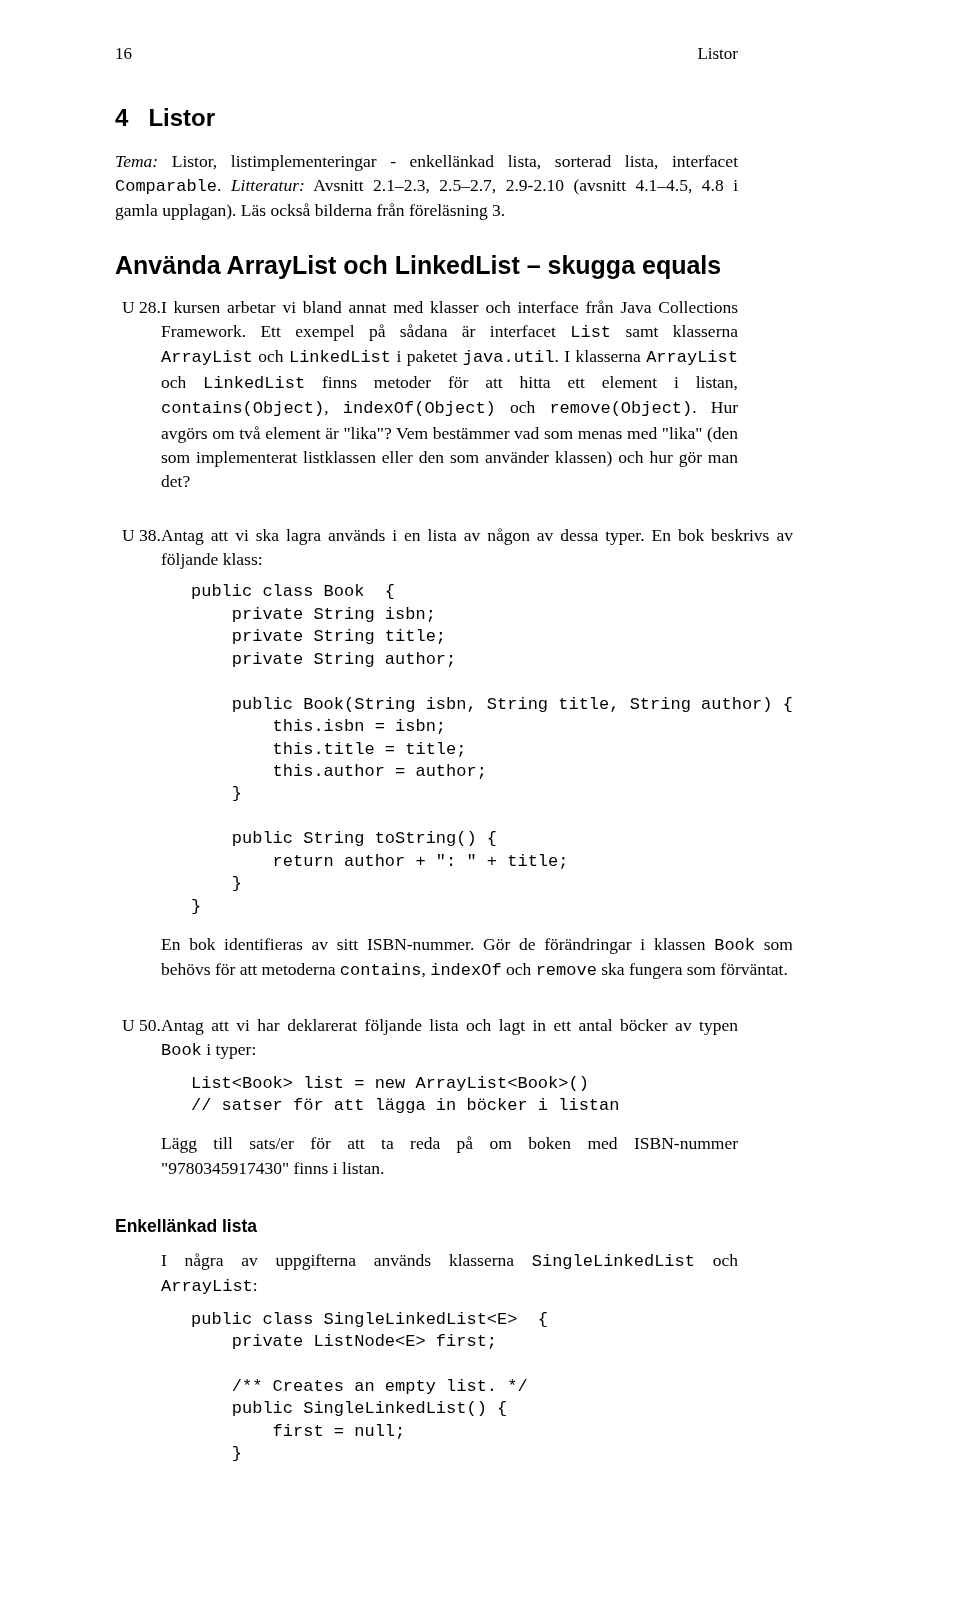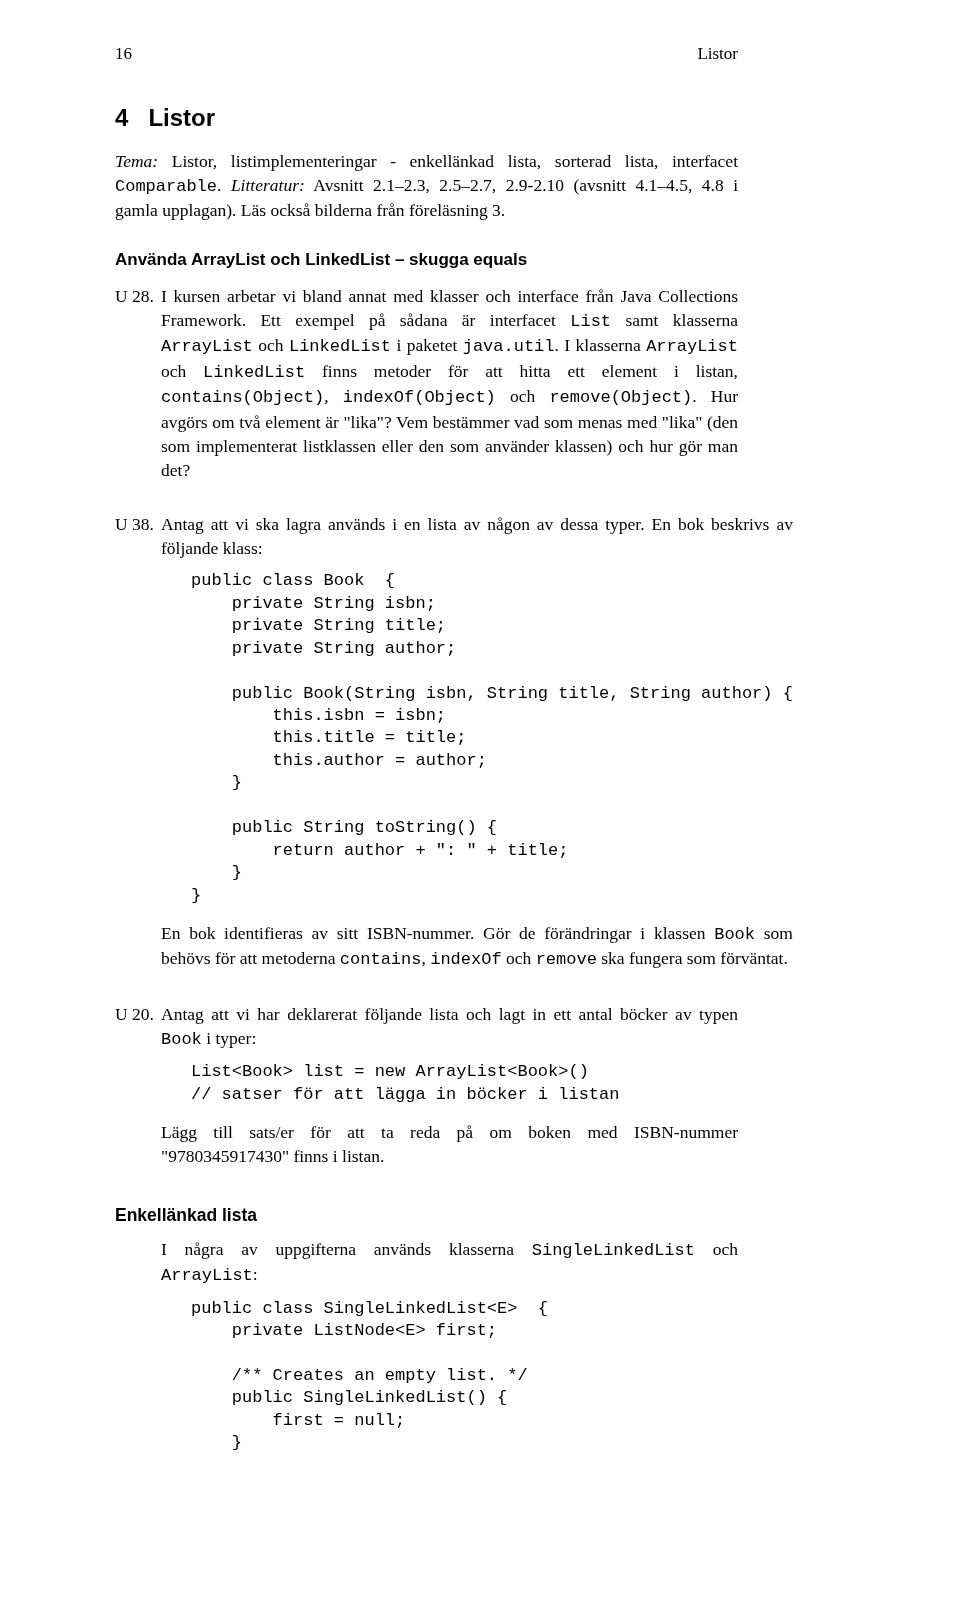--- a/index.html
+++ b/index.html
@@ -32,31 +32,31 @@
     margin: 0 0 14px 0;
   }
   .tema {
     margin: 0 0 24px 0;
     text-align: justify;
   }
   .tema .lead { font-style: italic; }
   h2.section {
     font-family: Helvetica, Arial, sans-serif;
     font-weight: 700;
-    font-size: 17px;
+    font-size: 25px;
     margin: 26px 0 12px 0;
   }
   .exercise {
     display: flex;
     align-items: flex-start;
     margin: 0 0 20px 0;
   }
   .ex-label {
     flex: 0 0 46px;
-    text-align: left;
+    text-align: right;
   }
   .ex-body {
     flex: 1;
     text-align: justify;
   }
   .ex-body p { margin: 0 0 10px 0; }
   .mono, code, pre {
     font-family: "Courier New", Courier, monospace;
     font-size: 17px;
     margin-top: 12px;
@@ -125,21 +125,21 @@
         return author + ": " + title;
     }
 }</pre>
       <p>
         <span>En bok identifieras av sitt ISBN-nummer. Gör de förändringar i klassen </span><code>Book</code><span> som behövs för att metoderna </span><code>contains</code><span>, </span><code>indexOf</code><span> och </span><code>remove</code><span> ska fungera som förväntat.</span>
       </p>
     </div>
   </div>
 
   <div class="exercise">
-    <div class="ex-label">U 20.</div>
+    <div class="ex-label">U 50.</div>
     <div class="ex-body">
       <p>
         <span>Antag att vi har deklarerat följande lista och lagt in ett antal böcker av typen </span><code>Book</code><span> i typer:</span>
       </p>
       <pre>List&lt;Book&gt; list = new ArrayList&lt;Book&gt;()
 // satser för att lägga in böcker i listan</pre>
       <p>Lägg till sats/er för att ta reda på om boken med ISBN-nummer "9780345917430" finns i listan.</p>
     </div>
   </div>
 

